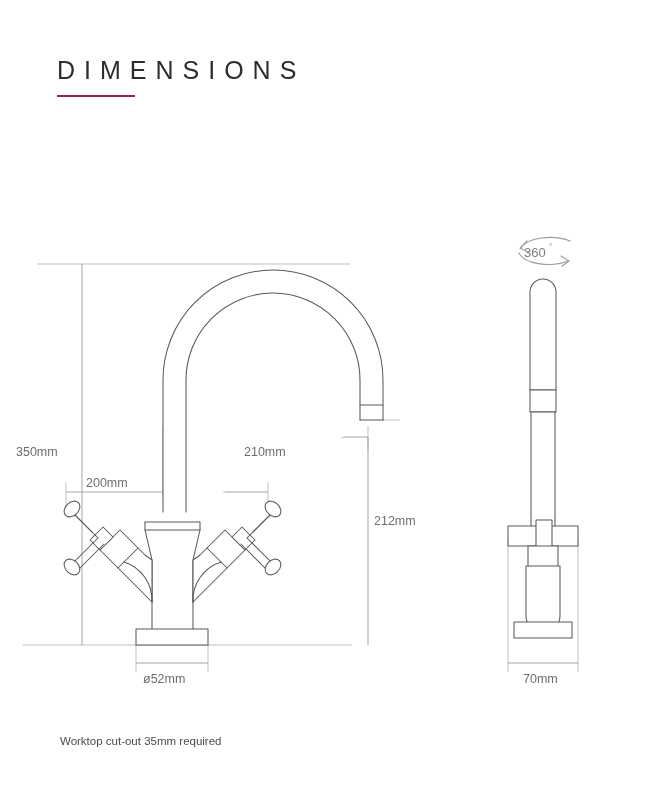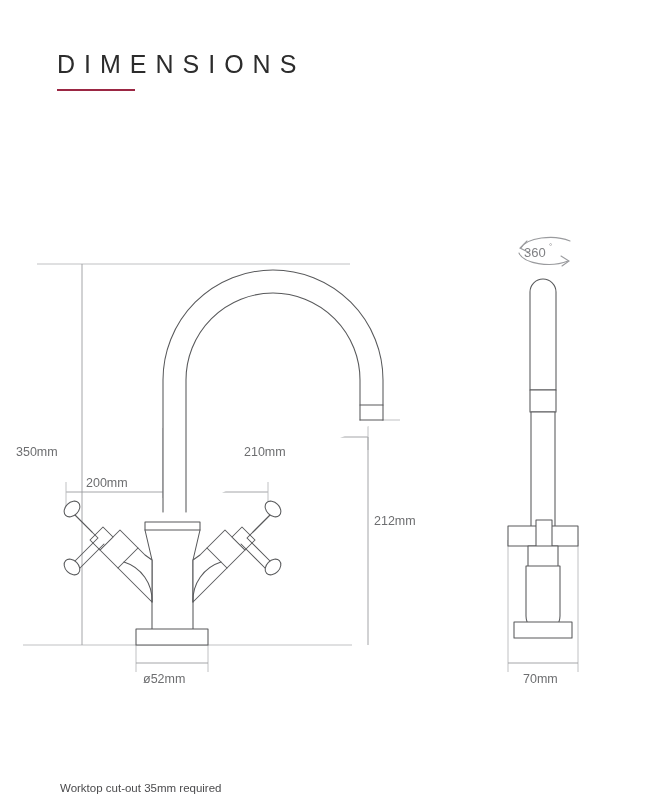--- a/index.html
+++ b/index.html
@@ -19,21 +19,21 @@
   #page {
     position: absolute;
     left: 0; top: 0;
     width: 667px;
     height: 800px;
     background: #ffffff;
   }
   .title-block {
     position: absolute;
     left: 57px;
-    top: 52px;
+    top: 58px;
     text-align: right;
   }
   .title-text {
     font-size: 25px;
     letter-spacing: 9px;
     color: #2c2c2c;
     font-weight: 400;
     line-height: 1;
     white-space: nowrap;
   }
@@ -43,21 +43,20 @@
     height: 2px;
     background: #9b2743;
   }
   .footnote {
     position: absolute;
     left: 60px;
     top: 735px;
     font-size: 11.5px;
     color: #4b4b4d;
     white-space: nowrap;
-    margin-top: 47px;
   }
   svg.art {
     position: absolute;
     left: 0;
     top: 0;
     width: 667px;
     height: 800px;
   }
   .dimtext {
     font-family: "Liberation Sans", sans-serif;

